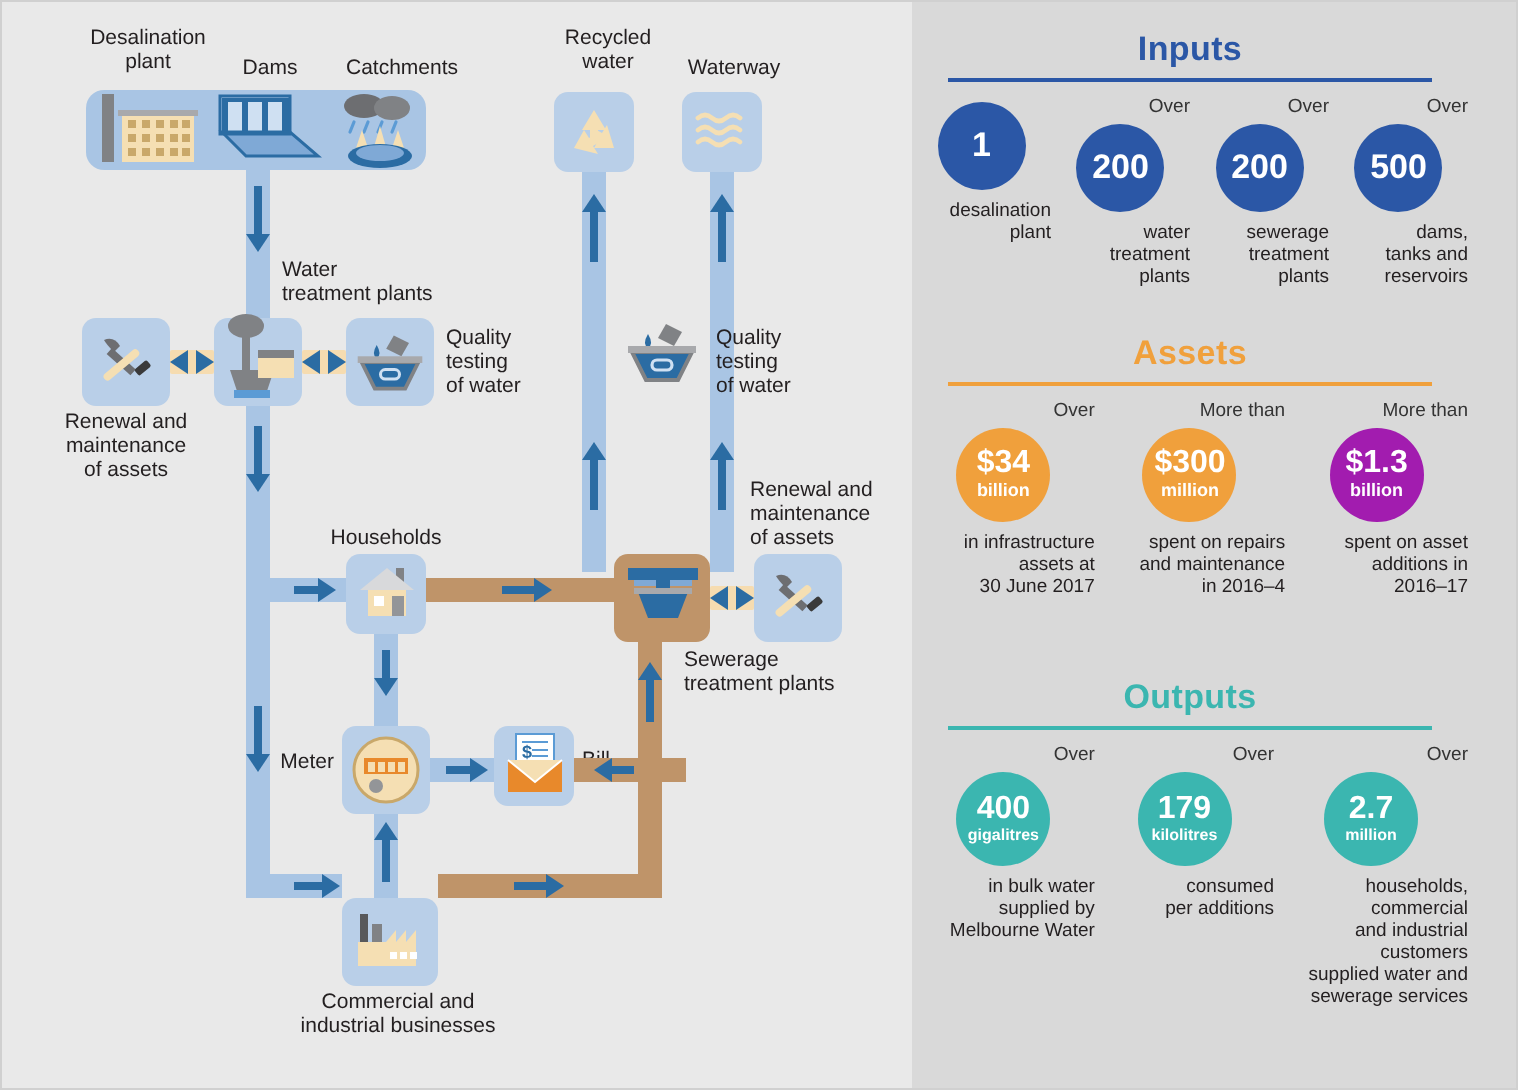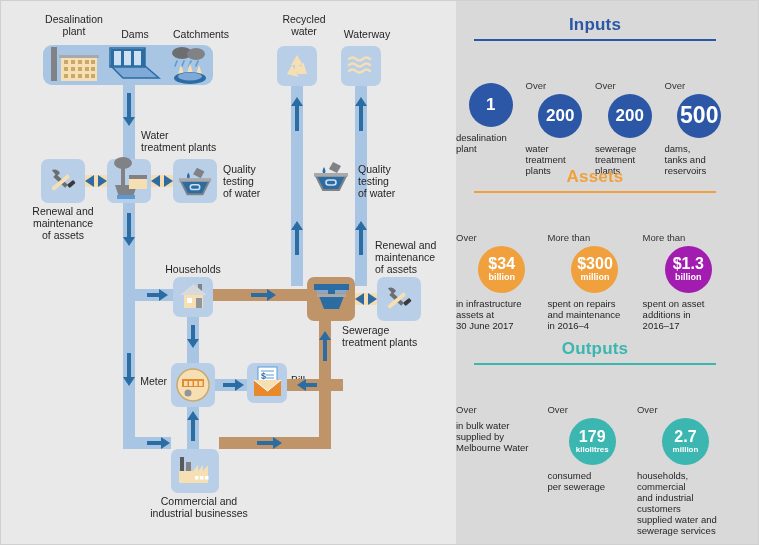--- a/index.html
+++ b/index.html
@@ -36,21 +36,21 @@
   
   .obar{position:absolute;background:#F6DCB0;height:12px;border-radius:1px;}
   .obar .dar{position:absolute;top:50%;transform:translateY(-50%);}
 
   
   #panel{position:absolute;left:455px;top:0;width:302px;height:543px;background:#D9D9D9;}
   .section{position:absolute;left:0;width:278px;}
   .sect-title{text-align:center;font-size:17px;font-weight:bold;letter-spacing:.2px;}
   .rule{height:1.5px;margin:4px 18px 0 18px;}
   .stats{display:flex;justify-content:center;align-items:flex-start;margin-top:7px;}
-  .stat{text-align:left;margin-top:32px;}
+  .stat{text-align:right;}
   .stat .over{font-size:9.5px;color:#333;line-height:11px;margin-bottom:3px;}
   .bub{border-radius:50%;display:flex;flex-direction:column;align-items:center;justify-content:center;margin:0 auto;color:#fff;}
   .bub .big{font-weight:bold;line-height:1;}
   .bub .small{font-weight:bold;line-height:1;margin-top:1px;}
   .stat .desc{font-size:9.5px;color:#231f20;line-height:11px;margin-top:5px;white-space:pre-line;}
 </style>
 </head>
 <body>
 
 <div id="root">
@@ -361,21 +361,21 @@
           <div class="bub" style="background:#2B57A6;width:44px;height:44px;">
             <span class="big" style="font-size:17px;">200</span>
           </div>
           <div class="desc">sewerage
 treatment
 plants</div>
         </div>
         <div class="stat" style="width:72px;">
           <div class="over">Over</div>
           <div class="bub" style="background:#2B57A6;width:44px;height:44px;">
-            <span class="big" style="font-size:23px;">500</span>
+            <span class="big" style="font-size:17px;">500</span>
           </div>
           <div class="desc">dams,
 tanks and
 reservoirs</div>
         </div>
       </div>
     </div>
 
     <div class="section" style="top:166px;">
       <div class="sect-title" style="color:#F0A03C;">Assets</div>
@@ -413,32 +413,36 @@
         </div>
       </div>
     </div>
 
     <div class="section" style="top:338px;">
       <div class="sect-title" style="color:#3BB6B0;">Outputs</div>
       <div class="rule" style="background:#3BB6B0;"></div>
       <div class="stats">
         <div class="stat" style="width:98px;">
           <div class="over">Over</div>
+          <div class="bub" style="background:#3BB6B0;width:47px;height:47px;">
+            <span class="big" style="font-size:16px;">400</span>
+            <span class="small" style="font-size:8px;">gigalitres</span>
+          </div>
           <div class="desc">in bulk water
 supplied by
 Melbourne Water</div>
         </div>
         <div class="stat" style="width:96px;">
           <div class="over">Over</div>
           <div class="bub" style="background:#3BB6B0;width:47px;height:47px;">
             <span class="big" style="font-size:16px;">179</span>
             <span class="small" style="font-size:8px;">kilolitres</span>
           </div>
           <div class="desc">consumed
-per sewerage</div>
+per additions</div>
         </div>
         <div class="stat" style="width:104px;">
           <div class="over">Over</div>
           <div class="bub" style="background:#3BB6B0;width:47px;height:47px;">
             <span class="big" style="font-size:16px;">2.7</span>
             <span class="small" style="font-size:8px;">million</span>
           </div>
           <div class="desc">households,
 commercial
 and industrial

